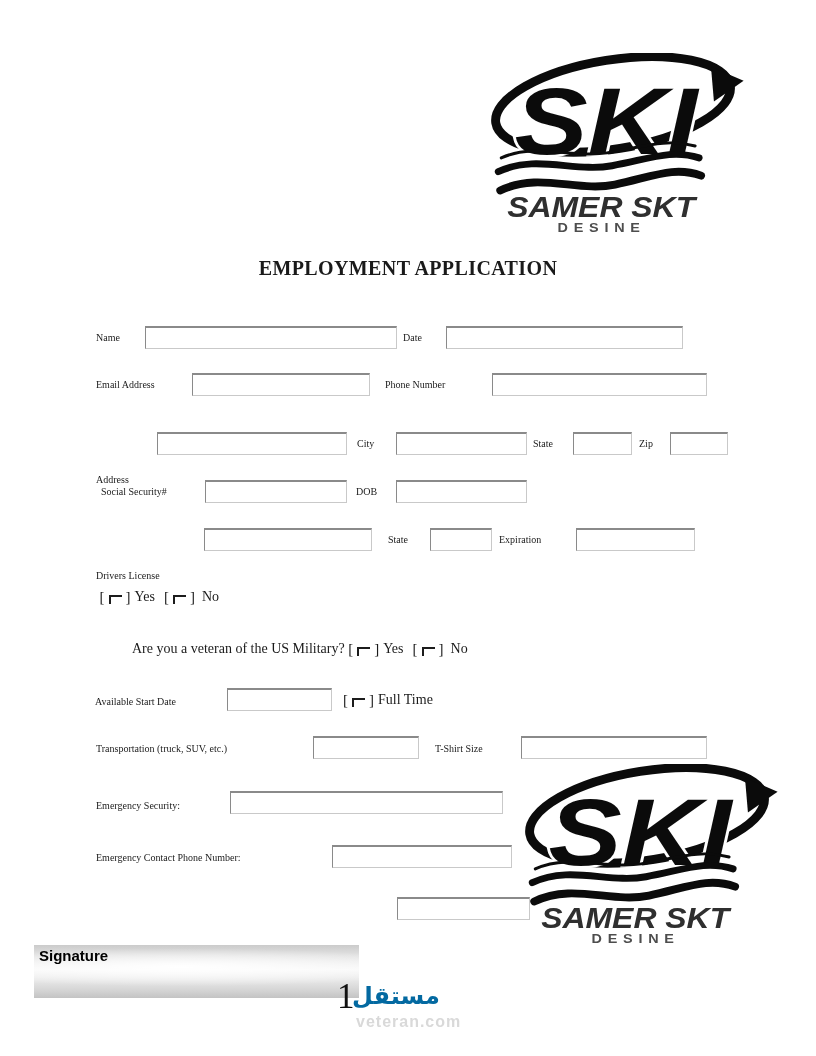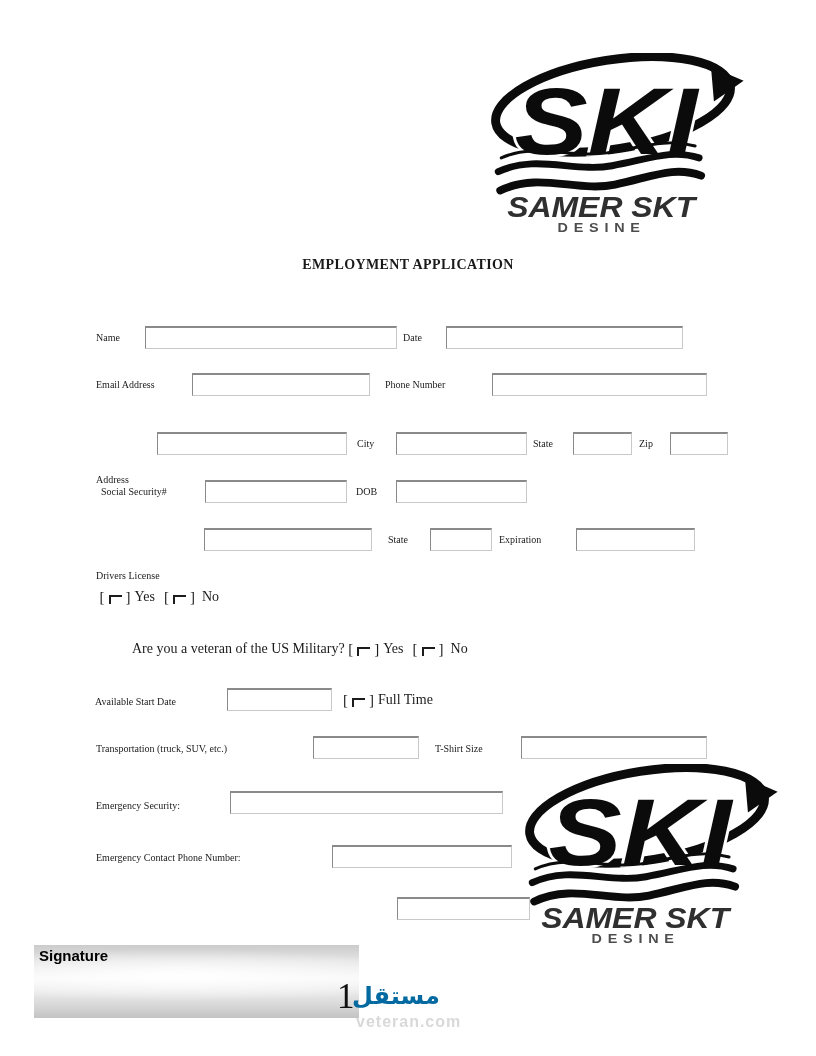--- a/index.html
+++ b/index.html
@@ -5,28 +5,28 @@
   html,body{margin:0;padding:0;background:#fff;}
   .page{position:relative;width:816px;height:1056px;background:#ffffff;overflow:hidden;
         font-family:"Liberation Serif",serif;color:#1a1a1a;margin:0 auto;}
   .abs{position:absolute;}
   .lbl{position:absolute;font-size:10px;white-space:nowrap;line-height:17px;}
   .inp{position:absolute;height:23px;box-sizing:border-box;background:#fff;
        border-top:2px solid #8a8a8a;border-left:1px solid #8a8a8a;
        border-right:1px solid #c9c9c9;border-bottom:1px solid #c9c9c9;
        padding:0 3px;font:13px "Liberation Serif",serif;color:#1a1a1a;outline:none;}
   .title{position:absolute;left:0;top:257px;width:816px;text-align:center;
-         font-size:14px;font-weight:bold;letter-spacing:.4px;}
+         font-size:20px;font-weight:bold;letter-spacing:.4px;}
   .qrow{position:absolute;display:flex;align-items:center;font-size:14px;white-space:pre;}
   .br{font-size:15px;line-height:15px;}
   .cbgroup{display:inline-flex;align-items:center;cursor:pointer;}
   .cbg{display:inline-block;width:11px;height:7px;border-top:2px solid #1c1c1c;
        border-left:2px solid #1c1c1c;margin:0 4px;transform:translateY(2px);}
   .optlbl{margin-left:4px;}
-  .sigbox{position:absolute;left:34px;top:945px;width:325px;height:73px;z-index:0;
+  .sigbox{position:absolute;left:34px;top:945px;width:325px;height:53px;z-index:0;
      background:
        radial-gradient(ellipse 130% 55% at 45% 42%, #ffffff 0%, rgba(255,255,255,0) 65%),
        linear-gradient(180deg,#cbcbcb 0%,#e4e4e4 22%,#f8f8f8 46%,#ececec 62%,#d6d6d6 84%,#c3c3c3 100%);}
   .siglbl{position:absolute;left:5px;top:2px;font:bold 15px "Liberation Sans",sans-serif;color:#000;}
   .pagenum{position:absolute;left:337px;top:977px;font:35px "Liberation Serif",serif;color:#111;z-index:2;}
   .wm-ar{position:absolute;left:352px;top:976px;font-family:"DejaVu Sans",sans-serif;font-weight:bold;
          font-size:24px;color:#0369a1;z-index:1;line-height:40px;}
   .wm-en{position:absolute;left:356px;top:1013px;font:bold 16px "Liberation Sans",sans-serif;
          color:#d9d9d9;letter-spacing:1px;z-index:1;}
   svg text.ski{font-family:"Liberation Sans",sans-serif;font-weight:bold;font-style:italic;}

